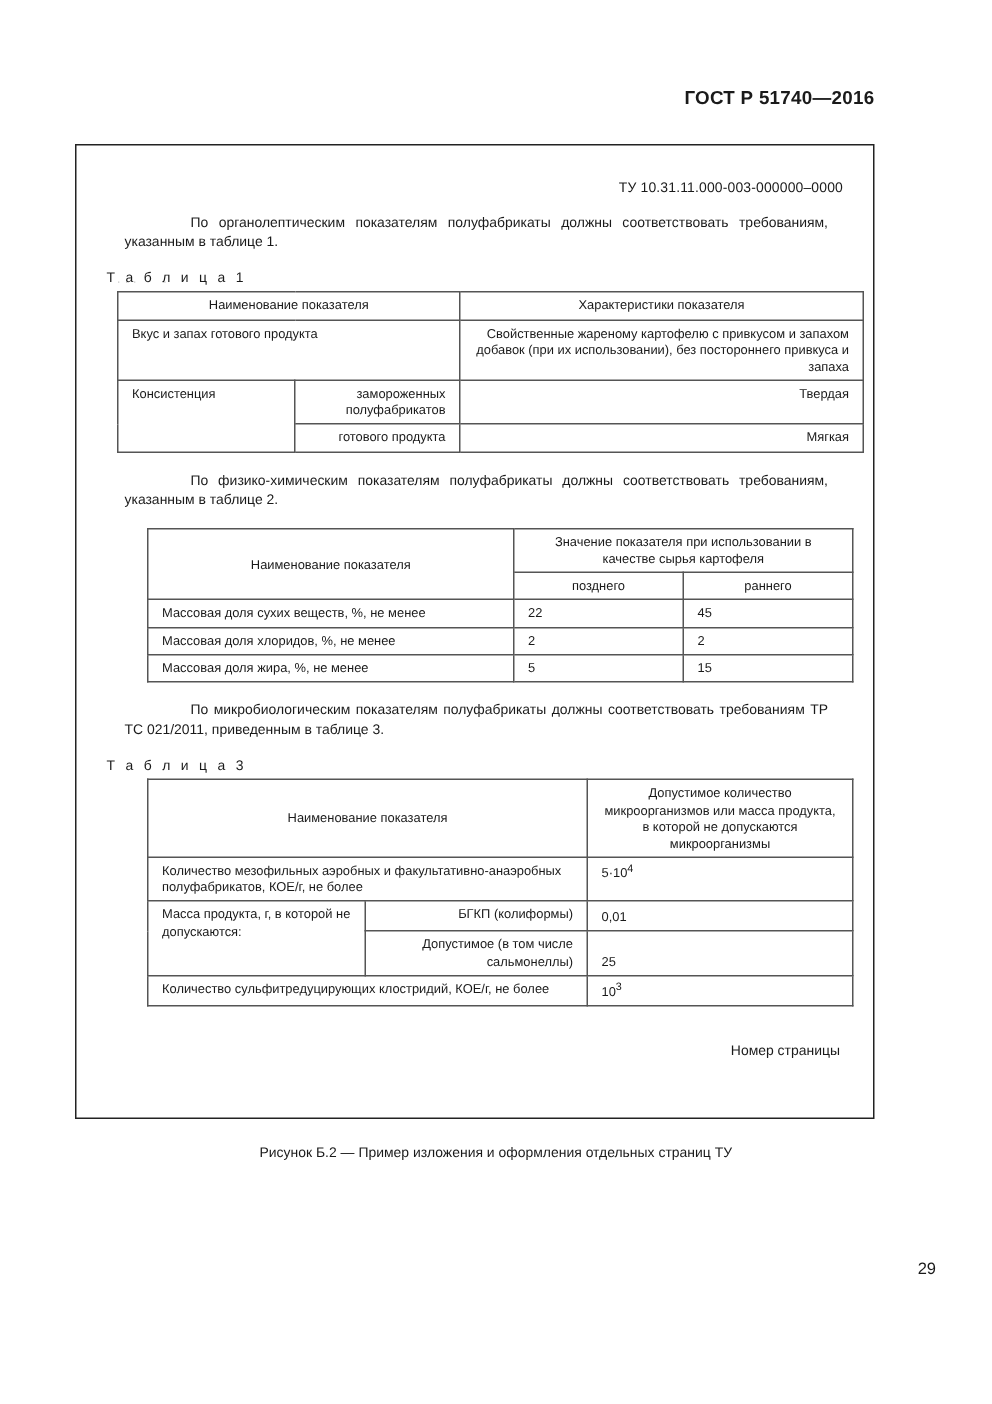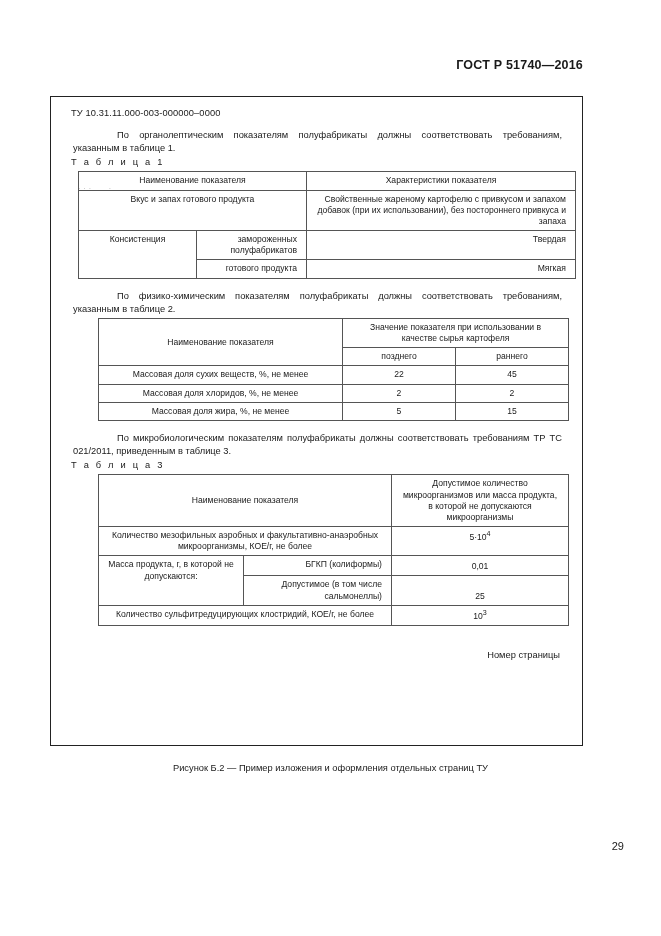--- a/index.html
+++ b/index.html
@@ -42,29 +42,30 @@
     border: 1.4px solid #222;
     box-sizing: border-box;
   }
   .frame-inner {
     position: absolute;
     left: 20px;
     top: 8px;
     width: 497px;
   }
   .tu-number {
+    text-align: right;
     font-size: 9.3px;
     padding-right: 6px;
-    margin-top: 3px;
+    margin-top: 15px;
     letter-spacing: 0.1px;
   }
   p.para {
     font-size: 9.3px;
     line-height: 1.42;
-    margin: 2px;
+    margin: 12px;
     text-align: justify;
     text-justify: inter-word;
   }
   .para-wrap { margin-top: 11px; padding-right: 4px; }
   .para-indent { display: inline-block; width: 44px; }
   .tbl-caption {
     font-size: 9.3px;
     letter-spacing: 2.2px;
     margin-top: 1px;
     margin-bottom: 4px;
@@ -79,21 +80,21 @@
     border: 0.8px solid #555;
     padding: 3px 9px;
     vertical-align: top;
     font-weight: normal;
     line-height: 1.3;
   }
   table.gt th {
     text-align: center;
     vertical-align: middle;
   }
-  .c { text-align: center; }
+  .c { }
   .l { text-align: right; }
   .mid { vertical-align: middle; }
   .t1 { width: 497px; margin-left: 7px; }
   .t2 { width: 470px; margin-left: 27px; }
   .t3 { width: 470px; margin-left: 27px; }
   .pg-marker {
     font-size: 9.3px;
     text-align: right;
     margin-top: 24px;
     padding-right: 8px;
@@ -223,21 +224,21 @@
           <col style="width:145px">
             <col style="width:148px">
             <col style="width:177px">
         </colgroup>
         <tbody>
             <tr>
           <th colspan="2">Наименование показателя</th>
           <th>Допустимое количество микроорганизмов или масса продукта, в которой не допускаются микроорганизмы</th>
         </tr>
         <tr>
-          <td colspan="2" class="c">Количество мезофильных аэробных и факультативно-анаэробных микроорганизмы, КОЕ/г, не более</td>
+          <td colspan="2" class="c">Количество мезофильных аэробных и факультативно-анаэробных полуфабрикатов, КОЕ/г, не более</td>
           <td class="c"><span>5·10</span><sup>4</sup></td>
         </tr>
         <tr>
           <td class="c mid" rowspan="2">Масса продукта, г, в которой не допускаются:</td>
           <td class="l">БГКП (колиформы)</td>
           <td class="c"><span>0,01</span><sup></sup></td>
         </tr>
         <tr>
           <td class="l">Допустимое (в том числе сальмонеллы)</td>
           <td class="c" style="vertical-align:bottom"><span>25</span><sup></sup></td>

